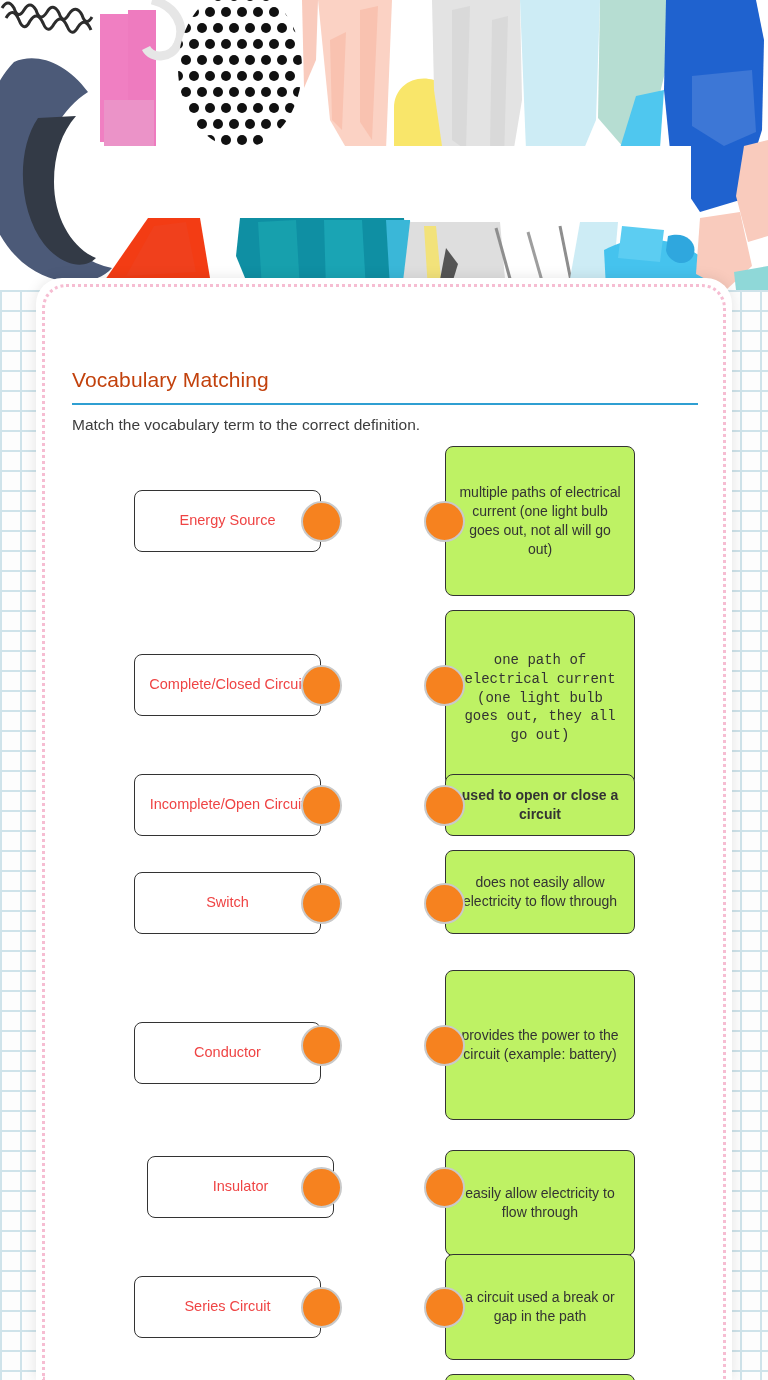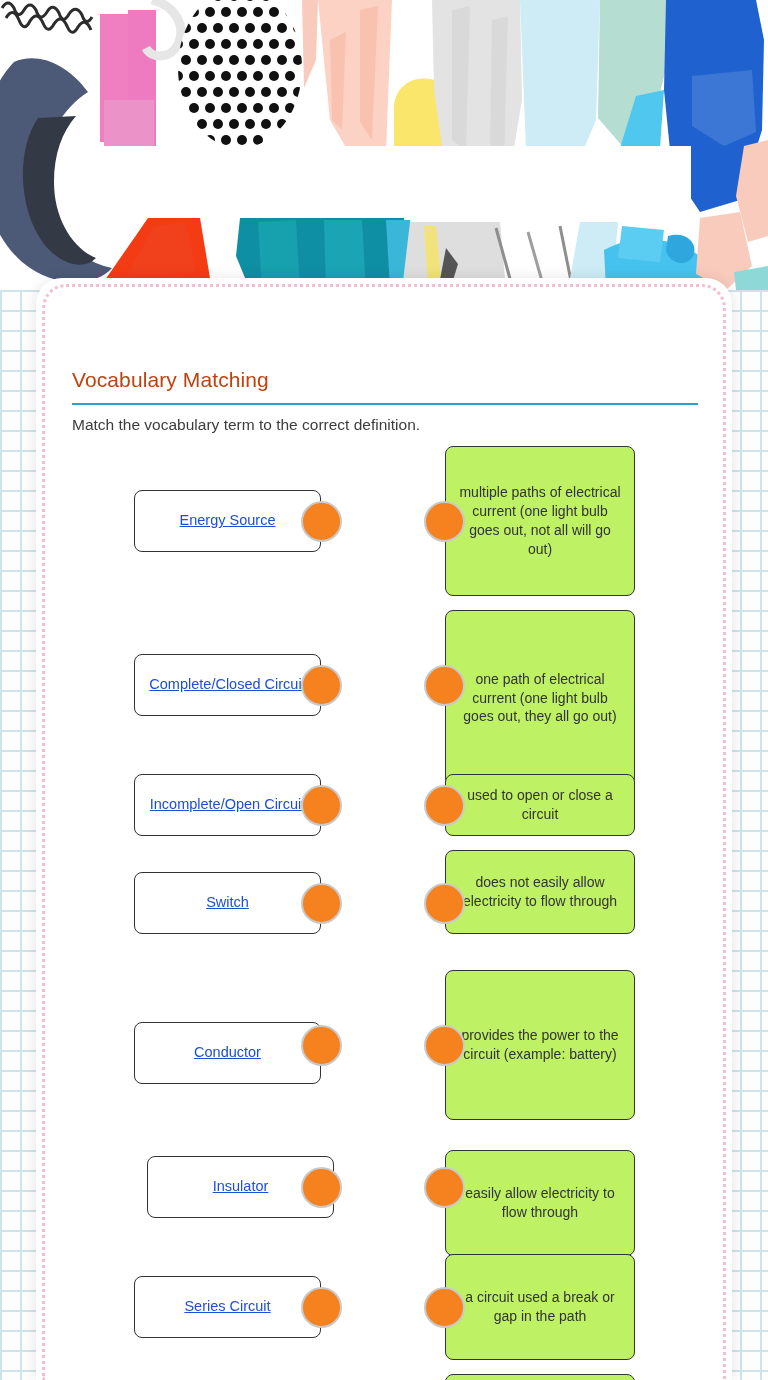--- a/index.html
+++ b/index.html
@@ -107,24 +107,23 @@
     left: 98px;
     width: 187px;
     border: 1px solid #333333;
     border-radius: 8px;
     background: #ffffff;
     display: flex;
     align-items: center;
     justify-content: center;
     text-align: center;
     font-size: 14.5px;
-    color: #1d4ed8;
+    color: #ef4444;
     line-height: 1.35;
     padding: 4px 8px;
-    text-decoration: underline;
   }
   .def-box {
     position: absolute;
     left: 409px;
     width: 190px;
     border: 1px solid #333333;
     border-radius: 8px;
     background: #bef264;
     display: flex;
     align-items: center;
@@ -320,27 +319,27 @@
     <div class="subtitle">Match the vocabulary term to the correct definition.</div>
     <div class="rows" id="rows">
         <div class="row" style="height: 150px; position: absolute; top: 0px;">
           <div class="term-box" style="height: 62px; top: 44px;">Energy Source</div>
           <div class="def-box" style="height: 150px; top: 0px;">multiple paths of electrical current (one light bulb goes out, not all will go out)</div>
           <div class="dot dot-left" style="top: 55px;"></div>
           <div class="dot dot-right" style="top: 55px;"></div>
         </div>
         <div class="row" style="height: 150px; position: absolute; top: 164px;">
           <div class="term-box" style="height: 62px; top: 44px;">Complete/Closed Circuit</div>
-          <div class="def-box" style="height: 176px; top: 0px;">one path of electrical current (one light bulb goes out, they all go out)</div>
+          <div class="def-box" style="height: 176px; top: 0px; font-family: Liberation Mono, monospace;">one path of electrical current (one light bulb goes out, they all go out)</div>
           <div class="dot dot-left" style="top: 55px;"></div>
           <div class="dot dot-right" style="top: 55px;"></div>
         </div>
         <div class="row" style="height: 62px; position: absolute; top: 328px;">
           <div class="term-box" style="height: 62px; top: 0px;">Incomplete/Open Circuit</div>
-          <div class="def-box" style="height: 62px; top: 0px;">used to open or close a circuit</div>
+          <div class="def-box" style="height: 62px; top: 0px; font-weight: bold;">used to open or close a circuit</div>
           <div class="dot dot-left" style="top: 11px;"></div>
           <div class="dot dot-right" style="top: 11px;"></div>
         </div>
         <div class="row" style="height: 106px; position: absolute; top: 404px;">
           <div class="term-box" style="height: 62px; top: 22px;">Switch</div>
           <div class="def-box" style="height: 84px; top: 0px;">does not easily allow electricity to flow through</div>
           <div class="dot dot-left" style="top: 33px;"></div>
           <div class="dot dot-right" style="top: 33px;"></div>
         </div>
         <div class="row" style="height: 150px; position: absolute; top: 524px;">

